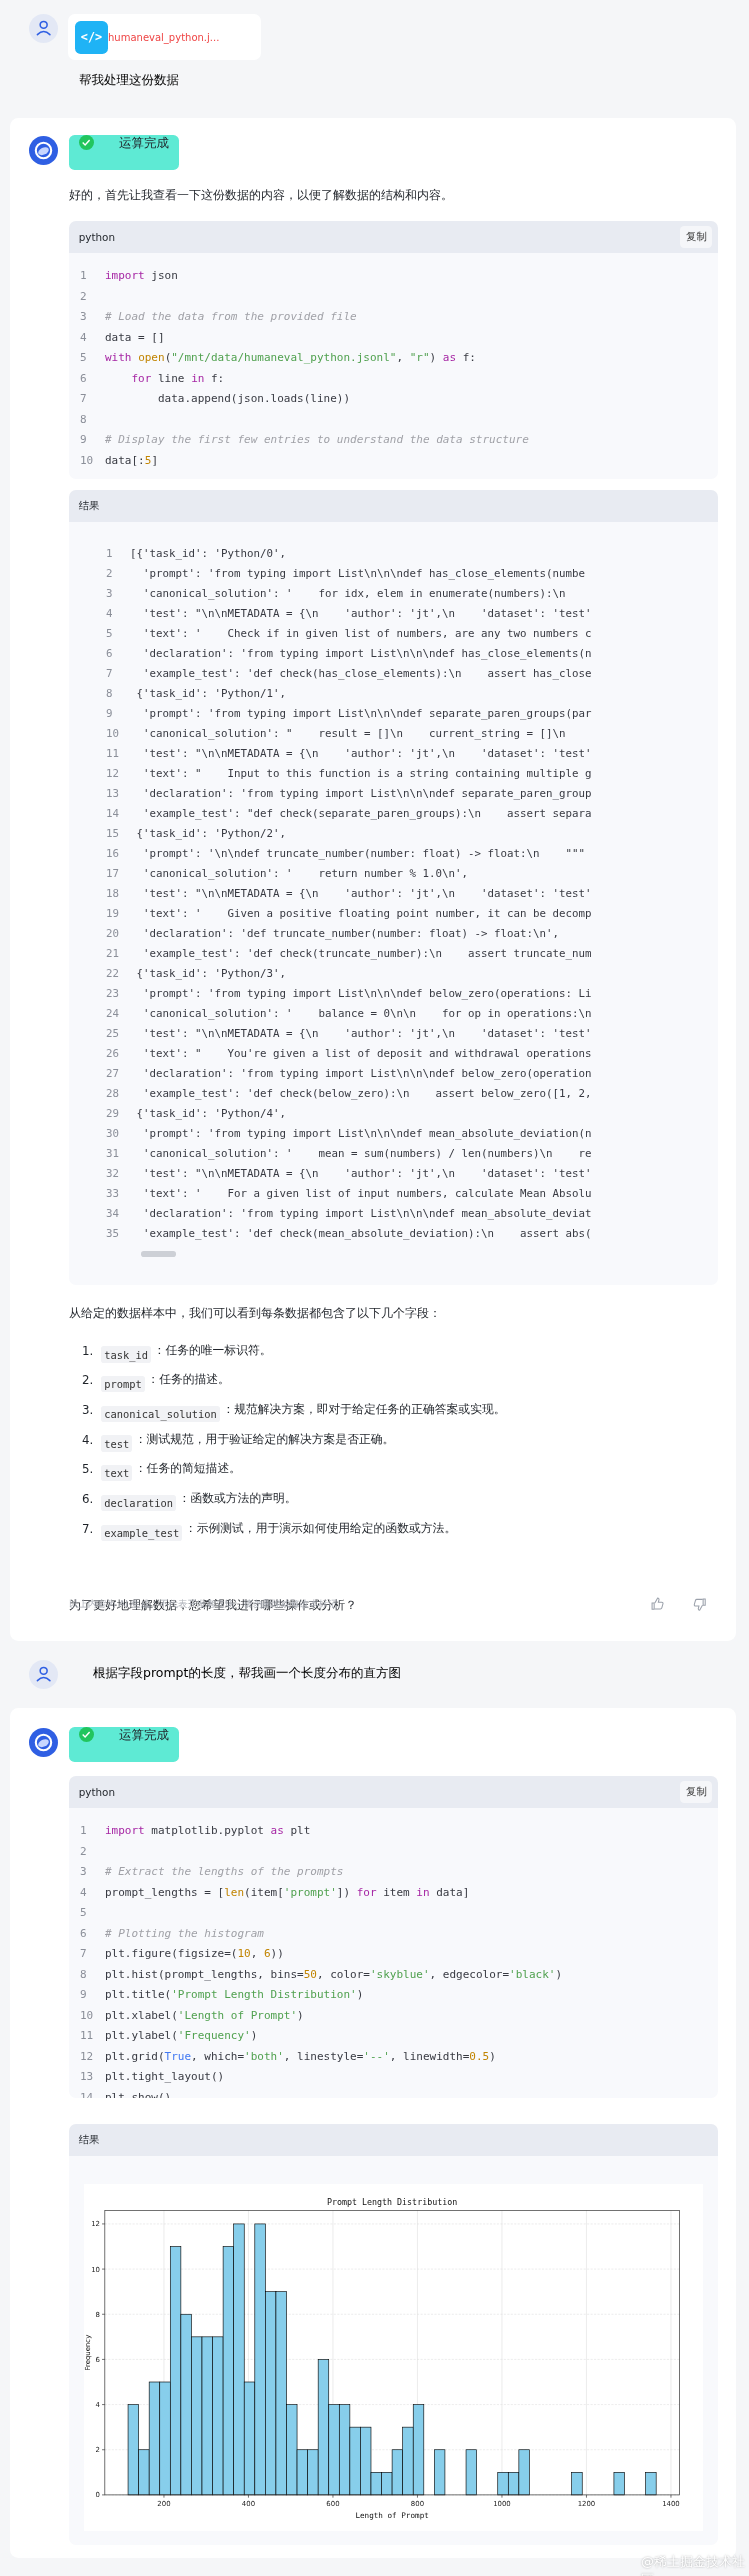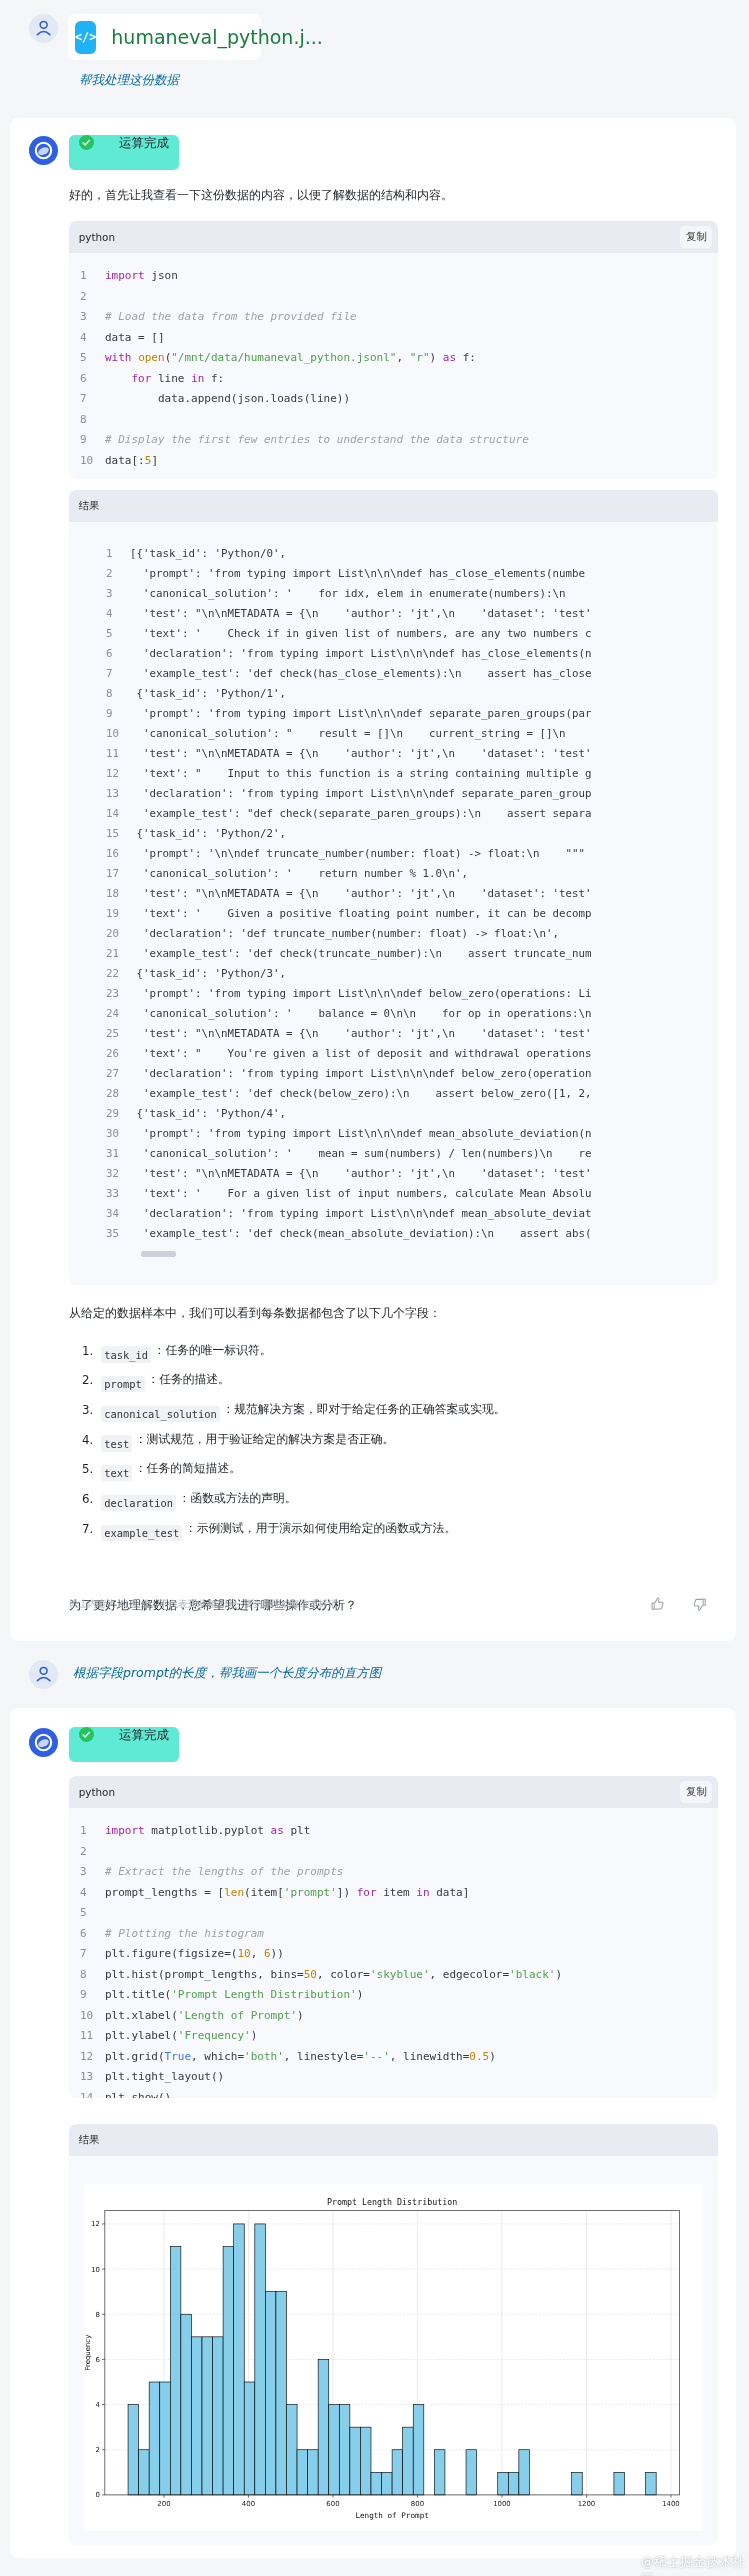--- a/index.html
+++ b/index.html
@@ -19,22 +19,22 @@
   .file-card {
     background: #fff; border-radius: 7px;
     display: flex; align-items: center; padding: 0 7px;
     height: 46px;
   }
   .file-icon {
     width: 33px; height: 33px; border-radius: 5.6px; background: #1fb3f5;
     display: flex; align-items: center; justify-content: center; color: #fff;
     font-family: "DejaVu Sans Mono", monospace; font-size: 11.8px; font-weight: bold;
   }
-  .file-name { margin-left: 15px; font-size: 19px; color: #15803d; }
-  .user-text { font-size: 12.5px; color: #0369a1; font-style: italic; }
+  .file-name { margin-left: 0; font-size: 10px; color: #ef4444; }
+  .user-text { font-size: 12.5px; color: #000000; }
   .ai-card {
     background: #fff; border-radius: 8.3px;
   }
   .status-chip {
     background: #5eead4; border-radius: 5.6px; height: 35px;
     display: inline-flex; align-items: flex-start; padding: 0 9.7px;
     font-size: 12.5px; color: #1f2329; gap: 18px;
   }
   .check {
     width: 15.3px; height: 15.3px; border-radius: 50%; background: #22c55e;
@@ -236,21 +236,21 @@
       </g>
     </svg>
 </div>
 
 <div class="abs avatar user-avatar" style="left:29px;top:1660px;">
   <svg width="15.3" height="16.7" viewBox="0 0 22 24">
     <circle cx="11" cy="7" r="5" fill="none" stroke="#2f5fe3" stroke-width="2.2"></circle>
     <path d="M2 21 Q11 12 20 21" fill="none" stroke="#2f5fe3" stroke-width="2.2" stroke-linecap="round"></path>
   </svg>
 </div>
-<div class="abs user-text" style="left:73px;top:1665px;">根据字段prompt的长度，帮我画一个长度分布的直方图</div>
+<div class="abs user-text" style="left:93px;top:1665px;">根据字段prompt的长度，帮我画一个长度分布的直方图</div>
 
 <div class="abs ai-card" style="left:10.4px;top:1708px;width:726px;height:850px;"></div>
 
 <div class="abs avatar ai-avatar" style="left:29px;top:1728px;">
   <svg width="21" height="21" viewBox="0 0 30 30">
     <circle cx="15" cy="15" r="11" fill="none" stroke="#fff" stroke-width="3"></circle>
     <ellipse cx="15" cy="16" rx="8" ry="5" fill="#c7d6ff" transform="rotate(-25 15 16)"></ellipse>
   </svg>
 </div>
 <div class="abs status-chip" style="left:69px;top:1727px;">

